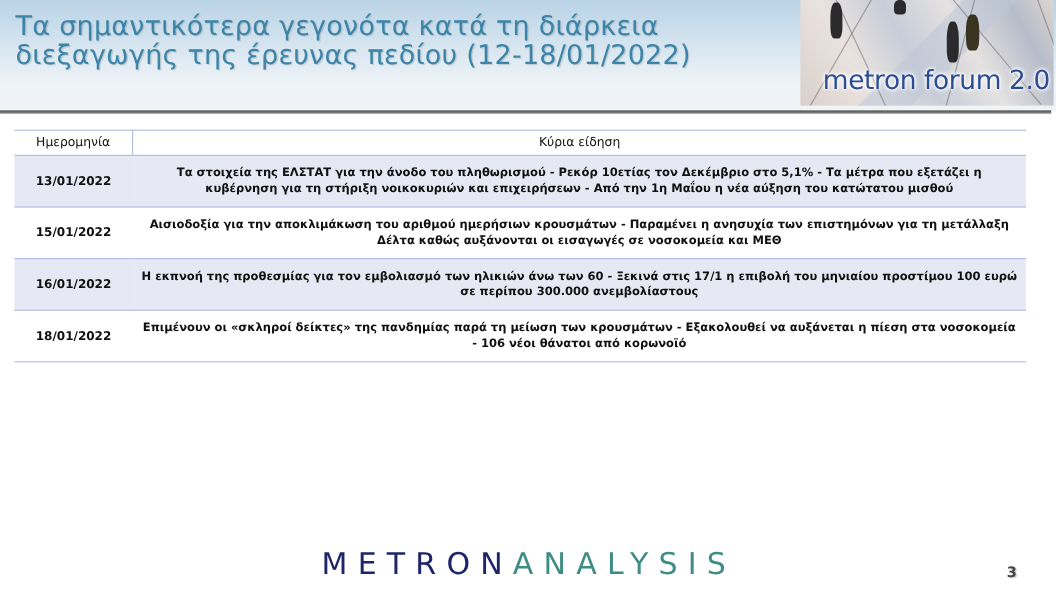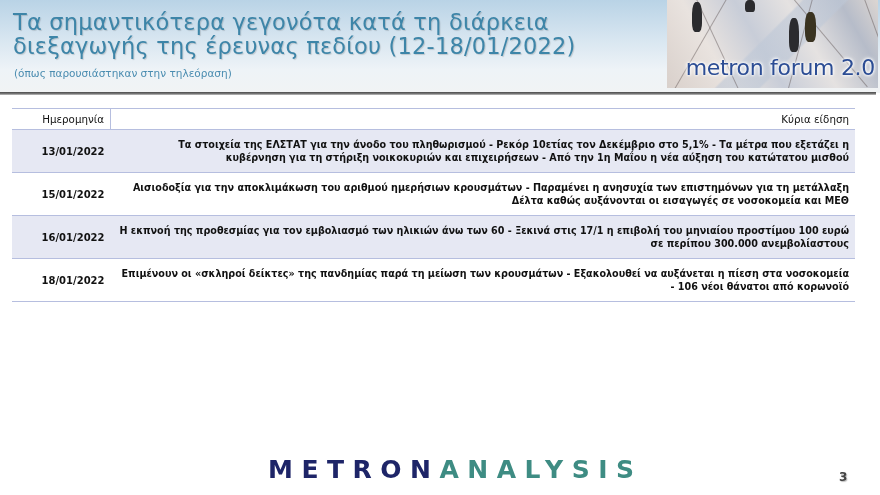--- a/index.html
+++ b/index.html
@@ -42,49 +42,48 @@
   .brand-text {
     position: absolute; left: 8px; bottom: 8px; width: 200px; text-align: right;
     color: #2c4d94; font-size: 22px; font-family: "DejaVu Sans", sans-serif;
     text-shadow: 0 0 3px #ffffff, 0 0 3px #ffffff, 0 0 5px #ffffff;
     letter-spacing: -0.3px;
   }
   .table {
     position: absolute; left: 12px; top: 108px; width: 843px;
     border-collapse: collapse; font-size: 9.6px; color: #111;
   }
-  .table th, .table td { border-bottom: 1.5px solid #b6bedf; padding: 0 6px; text-align: right; vertical-align: middle; }
+  .table th, .table td { border-bottom: 1.5px solid #b6bedf; padding: 0 6px; text-align: center; vertical-align: middle; }
   .table thead tr { border-top: 1.5px solid #b6bedf; }
   .table th {
     font-weight: normal; font-size: 10.3px; height: 20px; color: #111;
     background: #ffffff;
   }
   .table th.col-date { border-right: 1.5px solid #b6bedf; width: 86px; }
   .table td.col-date { width: 86px; font-weight: bold; font-size: 10px; }
   .table td.col-news { font-weight: bold; line-height: 13.5px; }
   .table tbody tr { height: 43px; }
   .table tbody tr:nth-child(odd) { background: #e6e8f3; }
   .table tbody tr:nth-child(even) { background: #ffffff; }
   .footer-logo {
     position: absolute; left: 268px; top: 455px; font-size: 25px; letter-spacing: 8.5px;
-    font-family: "DejaVu Sans", sans-serif; font-weight: 700;
+    font-family: "DejaVu Sans", sans-serif; font-weight: 400;
   }
   .footer-logo .a { color: #1e2568; }
   .footer-logo .b { color: #3e8c83; }
   .page-num {
     position: absolute; left: 839px; top: 470px; font-size: 12px; font-weight: bold; color: #444;
     text-shadow: 1px 1px 1px rgba(0,0,0,0.25);
   }
 </style>
 </head>
 <body>
 
 <div class="header">
   <div class="title">Τα σημαντικότερα γεγονότα κατά τη διάρκεια διεξαγωγής της έρευνας πεδίου (12-18/01/2022)</div>
-  <div class="subtitle">(όπως παρουσιάστηκαν στην τηλεόραση)</div>
   <div class="brand-image">
     <div class="facet" style="left:20px; transform:rotate(-25deg);"></div>
     <div class="facet" style="left:70px; transform:rotate(30deg);"></div>
     <div class="facet" style="left:110px; transform:rotate(-40deg);"></div>
     <div class="facet" style="left:150px; transform:rotate(15deg);"></div>
     <div class="facet" style="left:190px; transform:rotate(-20deg);"></div>
     <div class="figure" style="left:25px; top:2px; width:10px; height:30px;"></div>
     <div class="figure" style="left:78px; top:0px; width:10px; height:12px;"></div>
     <div class="figure" style="left:122px; top:18px; width:10px; height:34px;"></div>
     <div class="figure" style="left:138px; top:12px; width:11px; height:30px; background:#3a3320;"></div>

